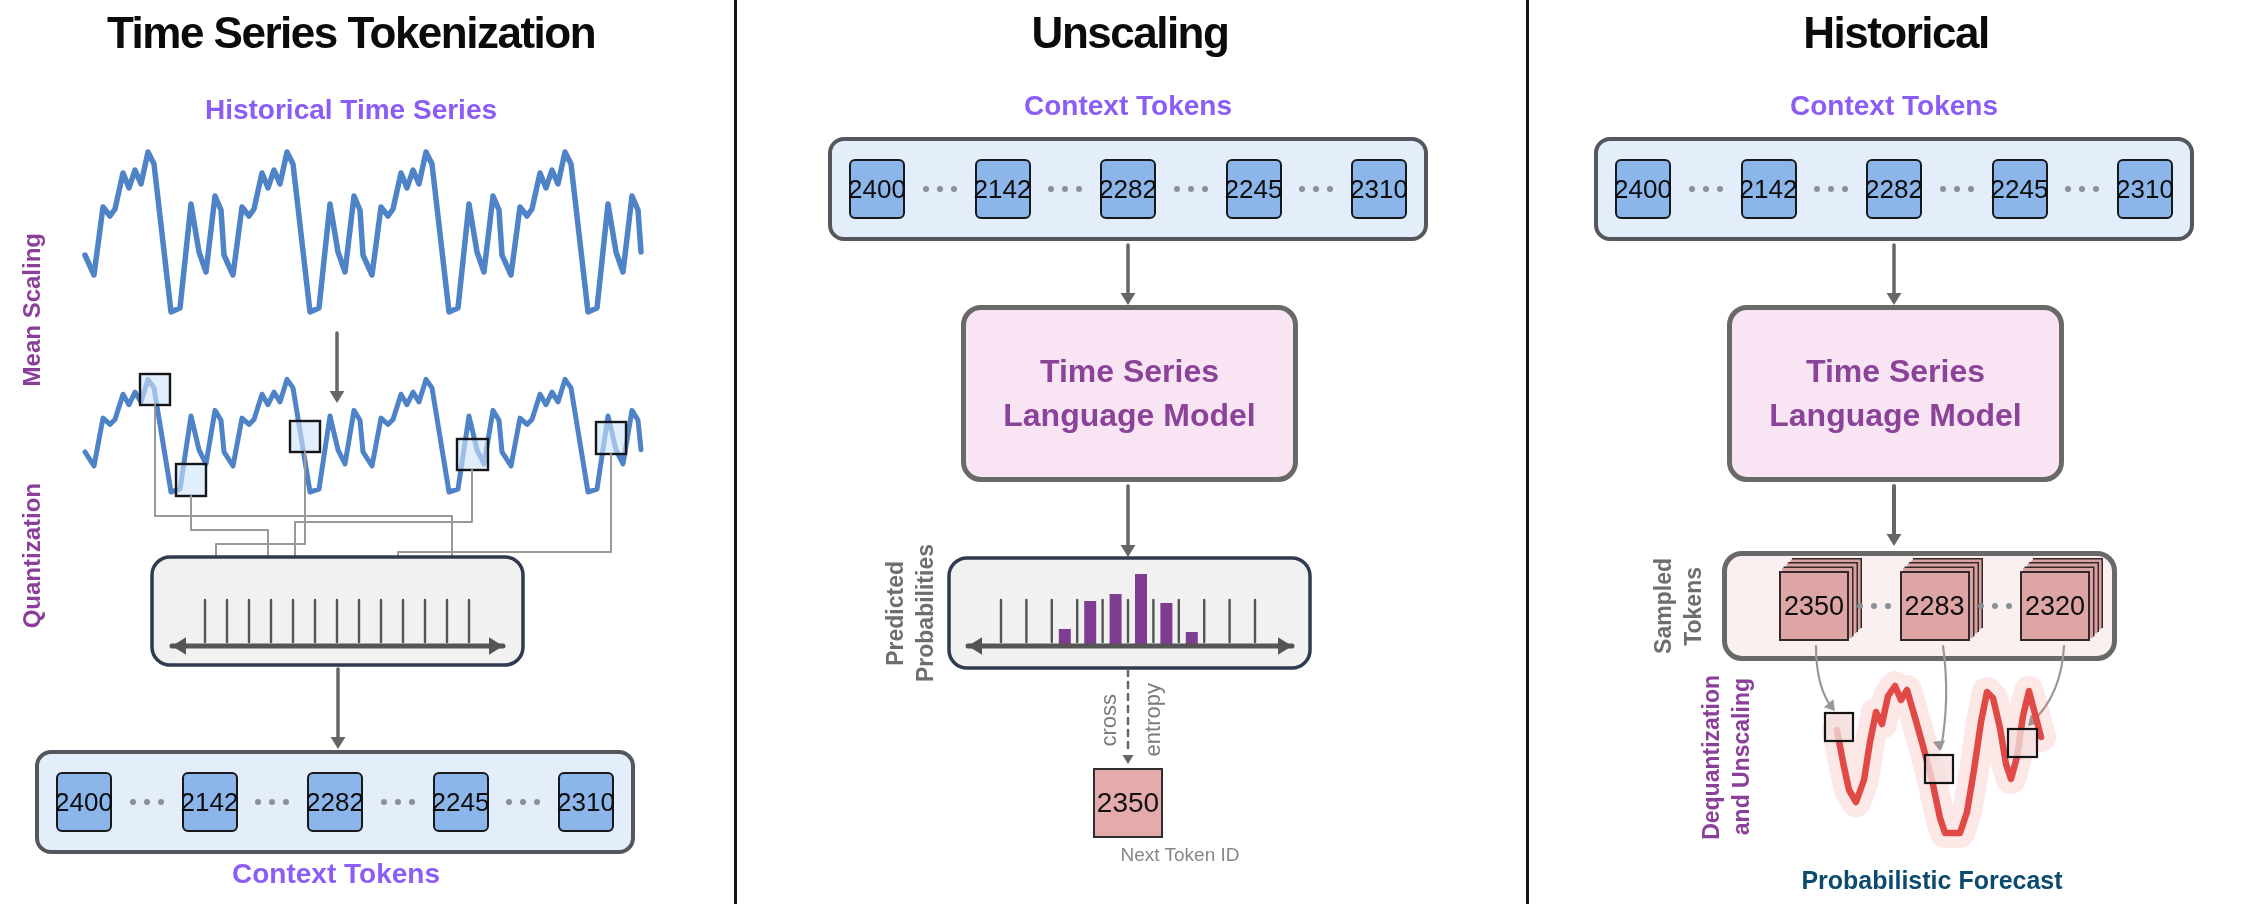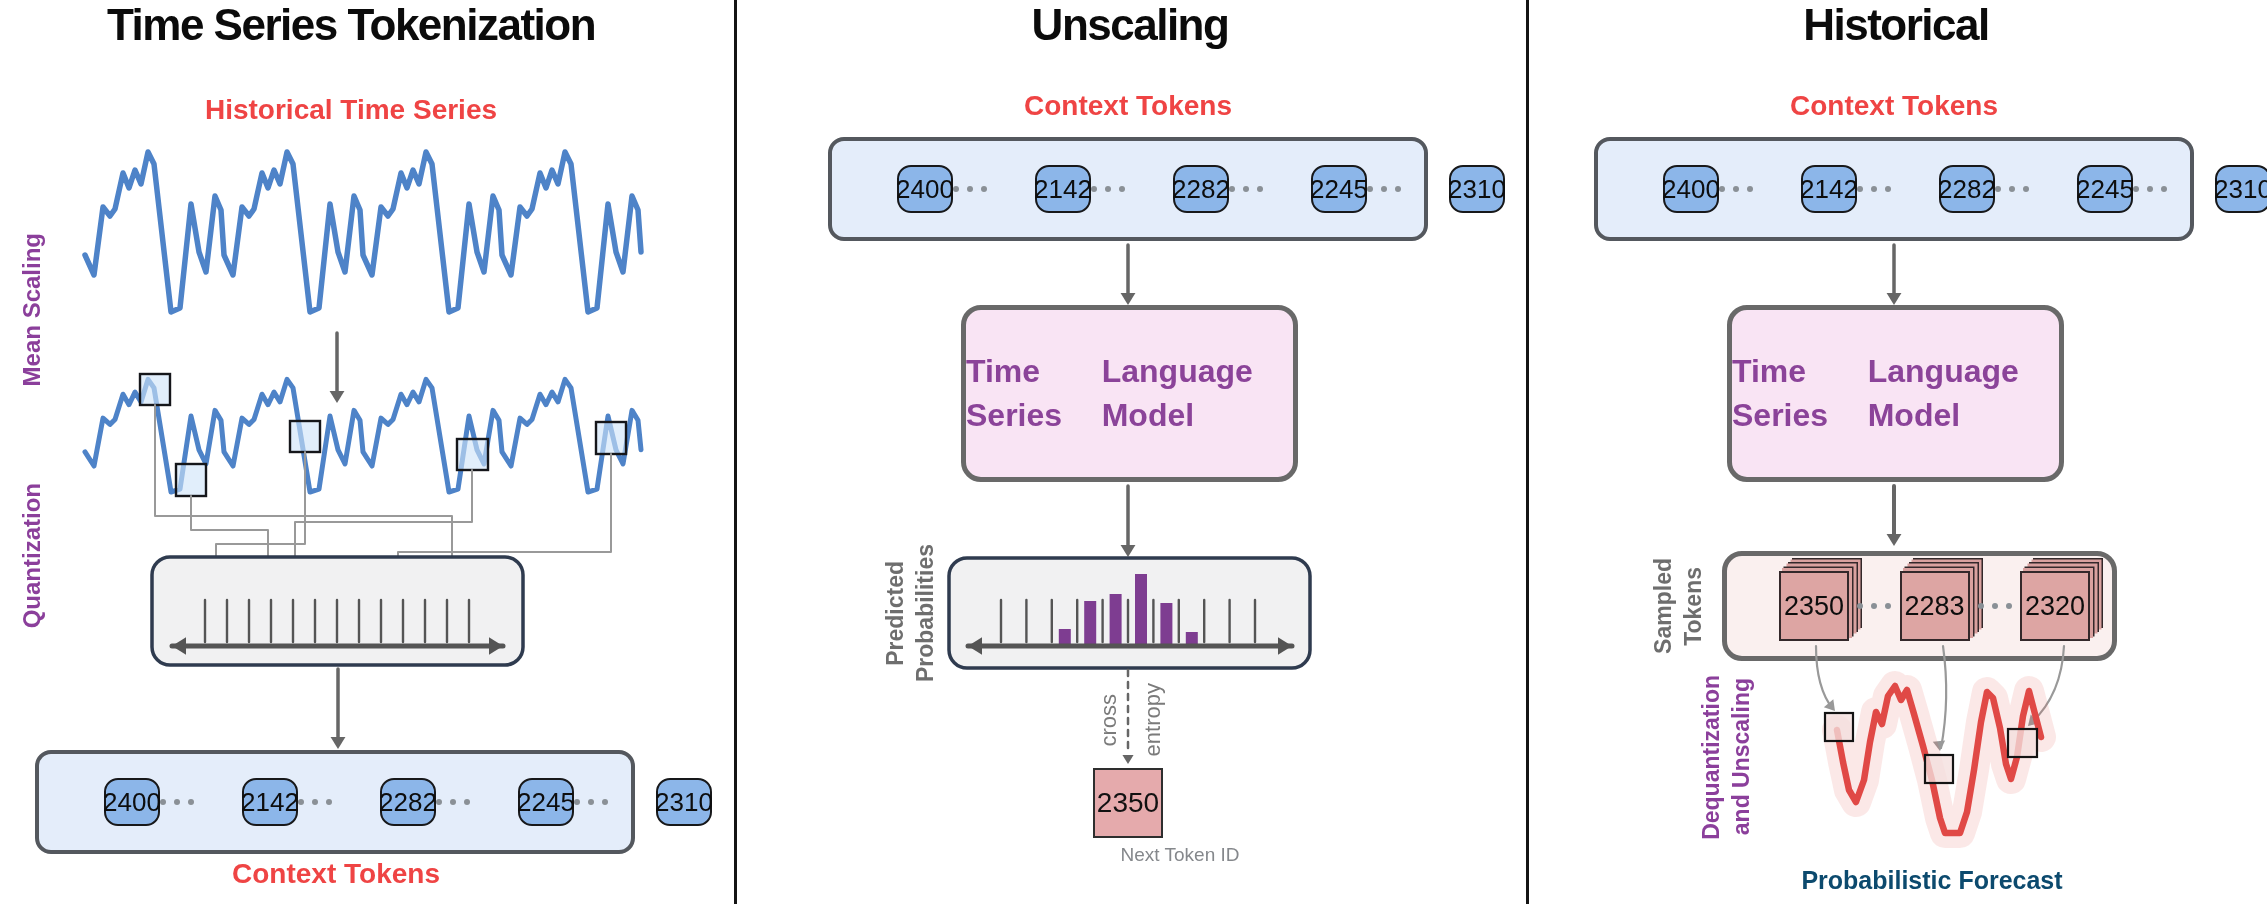--- a/index.html
+++ b/index.html
@@ -1,33 +1,33 @@
 <!DOCTYPE html>
 <html><head>
 <meta charset="utf-8">
 <style>
   html,body{margin:0;padding:0;background:#fff;}
   .canvas{position:relative;width:2267px;height:904px;background:#ffffff;overflow:hidden;
           font-family:"Liberation Sans",sans-serif;color:#111;}
   .canvas *{box-sizing:border-box;}
   .divider{position:absolute;top:0;width:3px;height:904px;background:#141414;}
-  .title{position:absolute;top:0;transform:translateX(-50%);font-size:44px;font-weight:700;
+  .title{position:absolute;top:8px;transform:translateX(-50%);font-size:44px;font-weight:700;
          letter-spacing:-1.5px;color:#0b0b0b;white-space:nowrap;}
   .subtitle{position:absolute;transform:translateX(-50%);font-size:28px;font-weight:700;
-            color:#ef4444;white-space:nowrap;}
+            color:#8b5cf6;white-space:nowrap;}
   .caption{position:absolute;transform:translateX(-50%);white-space:nowrap;}
   .ctx-box{position:absolute;width:600px;height:104px;background:#e4edfa;border:4px solid #54585e;
            border-radius:16px;display:flex;align-items:center;}
   .token-row{display:flex;flex:1;align-items:center;justify-content:space-between;padding:0 17px;}
-  .token{width:56px;height:48px;background:#8cb6e9;border:2px solid #17181a;border-radius:14px;
-         display:flex;align-items:center;justify-content:center;font-size:26px;color:#0d0d0d;margin-left:48px;}
+  .token{width:56px;height:60px;background:#8cb6e9;border:2px solid #17181a;border-radius:6px;
+         display:flex;align-items:center;justify-content:center;font-size:26px;color:#0d0d0d;}
   .dots{display:flex;gap:8px;align-items:center;}
   .dots i{width:6px;height:6px;border-radius:50%;background:#8a9096;}
   .model-box{position:absolute;width:337px;height:177px;background:#f9e4f4;border:5px solid #696969;
-             border-radius:20px;display:flex;flex-direction:row;align-items:center;justify-content:center;
+             border-radius:20px;display:flex;flex-direction:column;align-items:center;justify-content:center;
              font-size:32px;font-weight:700;color:#8b4399;line-height:1.35;}
   .sampled-box{position:absolute;left:1722px;top:551px;width:395px;height:110px;background:#faf0ef;
                border:5px solid #696969;border-radius:20px;display:flex;align-items:center;}
   .card-row{display:flex;flex:1;align-items:center;justify-content:space-between;padding:0 22px 0 52px;}
   .card{width:70px;height:70px;background:#dda5a3;border:2px solid #33282a;
         display:flex;align-items:center;justify-content:center;font-size:27px;color:#0d0d0d;
         box-shadow:3px -3px 0 0 #d9a19f,4.5px -4.5px 0 0 #33282a,
                    7.5px -7.5px 0 0 #d9a19f,9px -9px 0 0 #33282a,
                    11.5px -11.5px 0 0 #d9a19f,13px -13px 0 0 #33282a;}
   .next-box{position:absolute;left:1093px;top:768px;width:70px;height:70px;background:#e5aaac;

